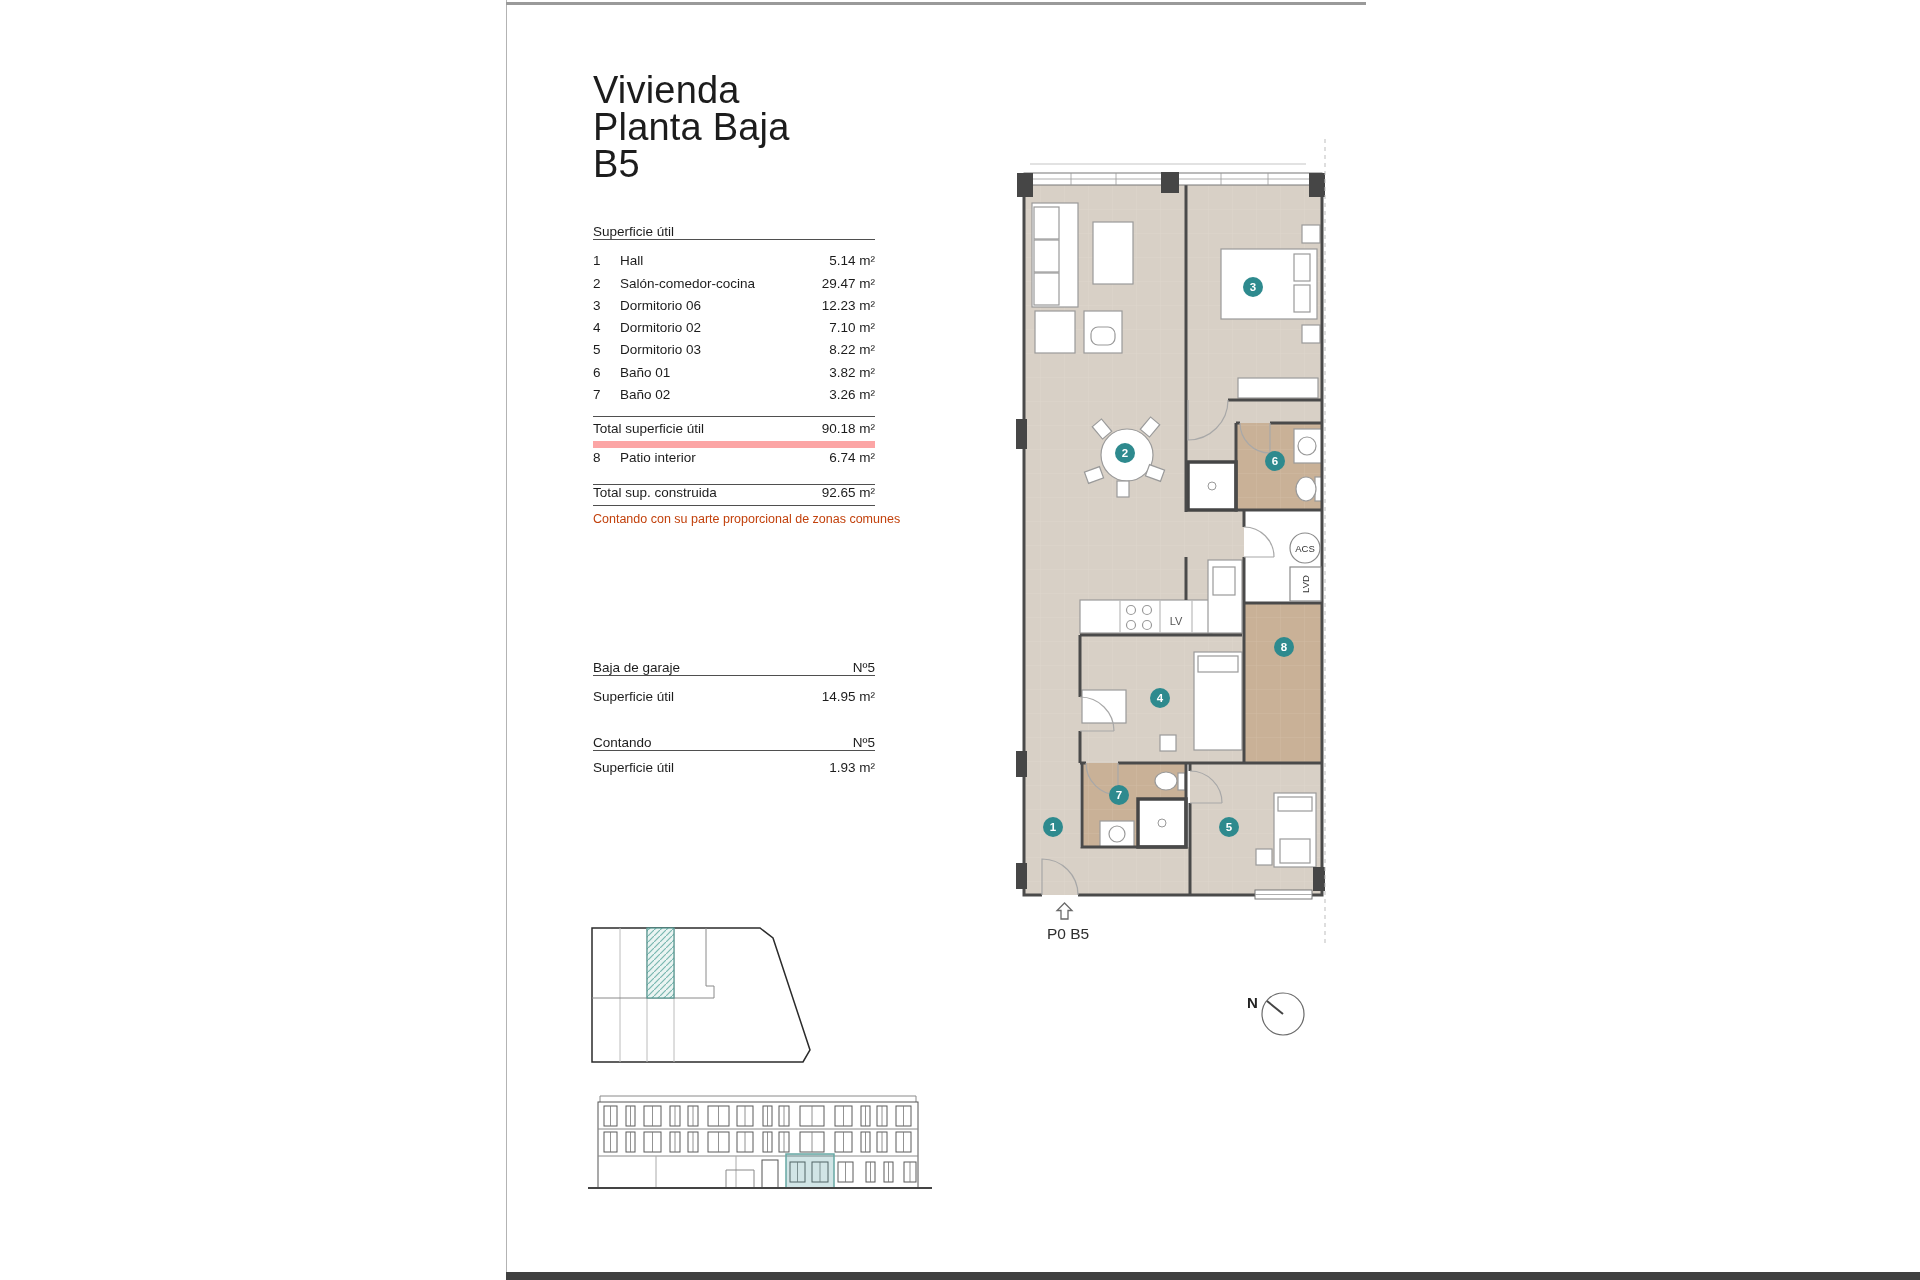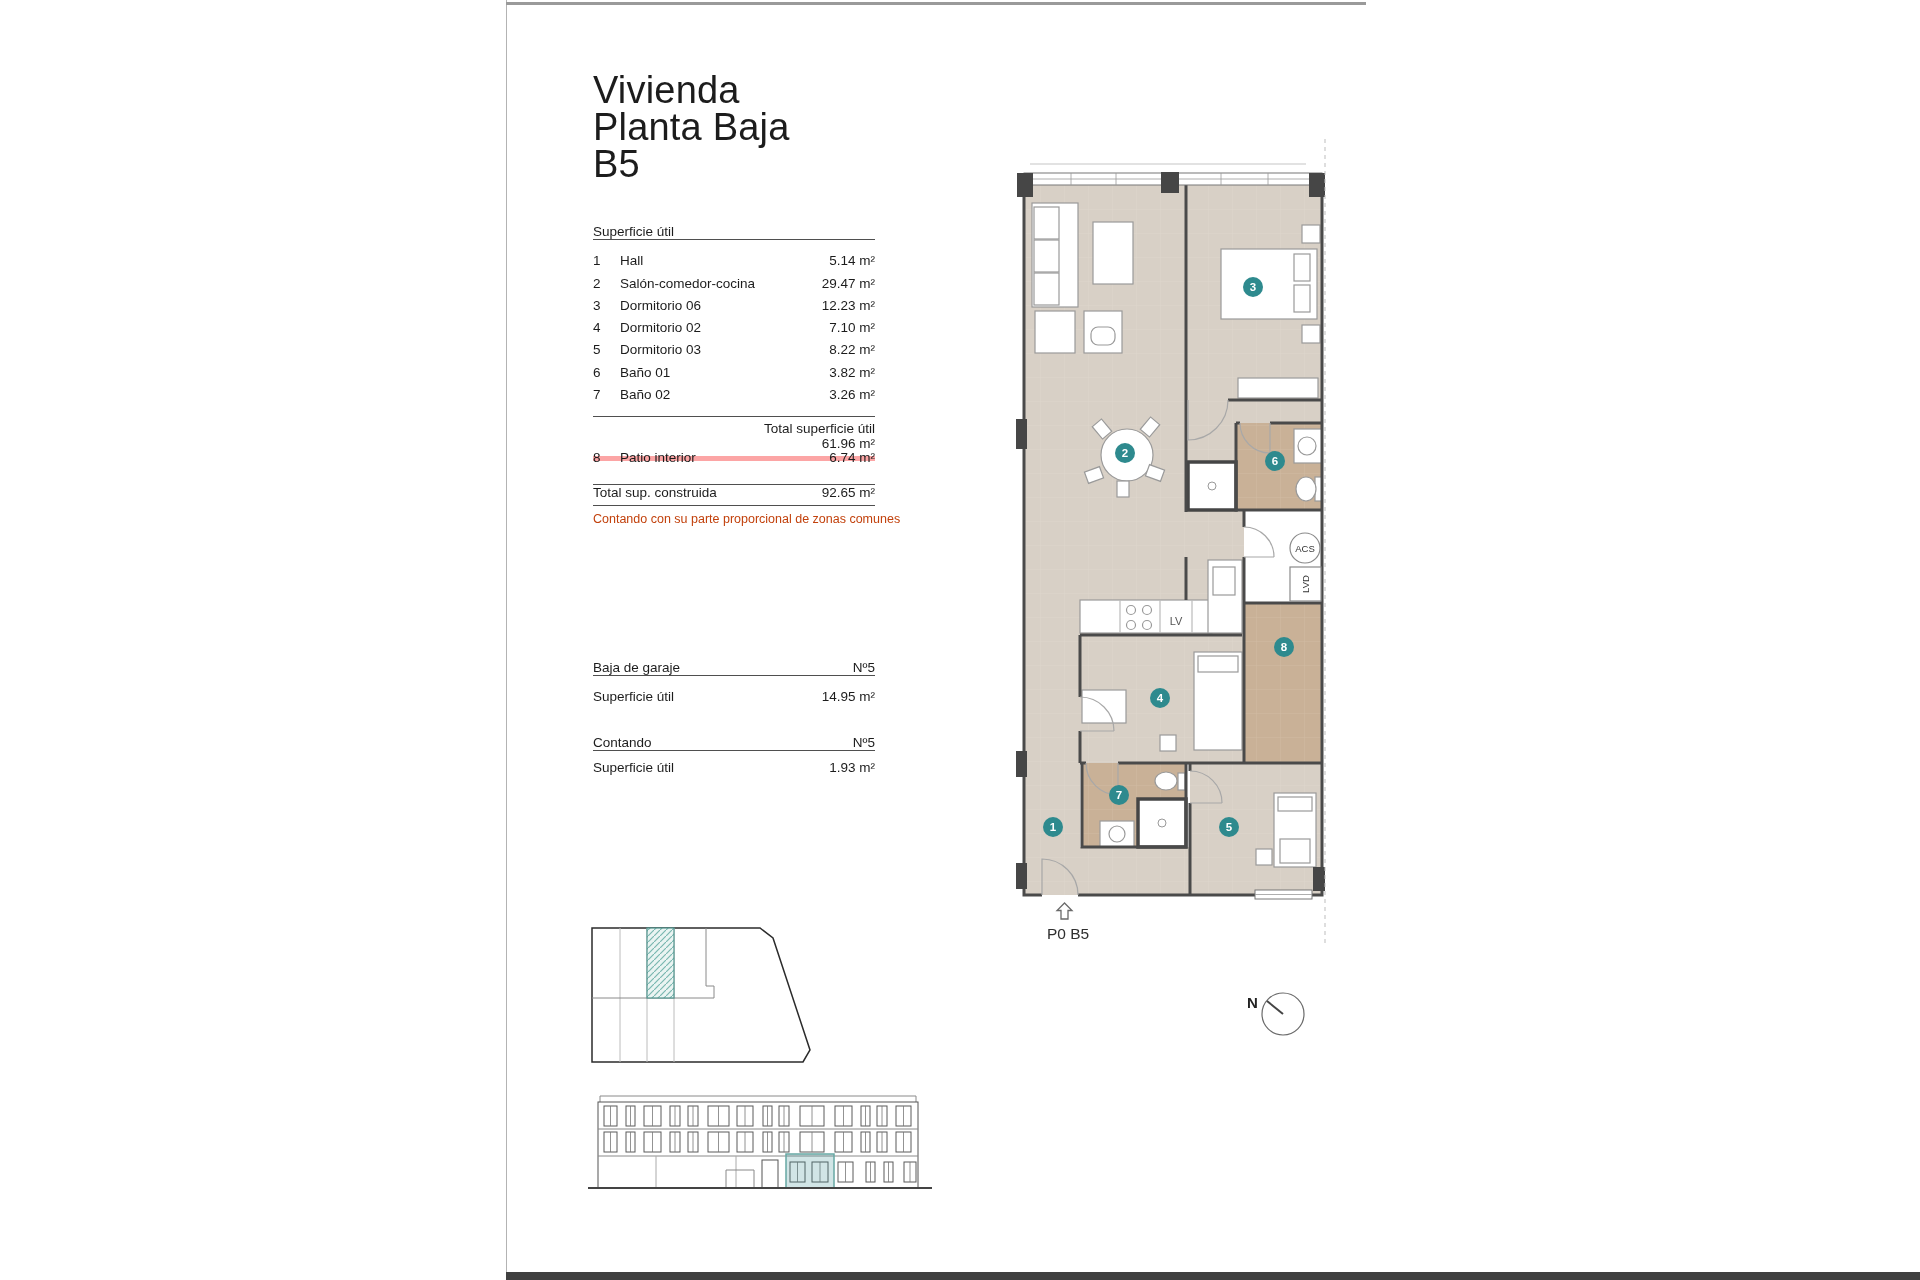--- a/index.html
+++ b/index.html
@@ -17,21 +17,21 @@
   #plan-title{left:593px;top:72px;font-size:38px;line-height:37px;font-weight:500;letter-spacing:.2px;white-space:pre;}
   
   .tblock{left:593px;width:282px;font-size:13.5px;}
   .trow{display:flex;align-items:flex-end;}
   .trow .n{width:27px;}
   .trow .l{flex:1;}
   .trow .v{text-align:right;white-space:nowrap;}
   #sup-header{top:218px;height:21px;border-bottom:1px solid #4f4f4f;}
   #area-rows{top:246px;}
   #area-rows .trow{height:22.3px;}
-  #total-util{top:416px;border-top:1px solid #4f4f4f;border-bottom:5px solid #fca5a5;padding:4px 0 5px 0;flex-direction:column;}
+  #total-util{top:416px;border-top:1px solid #4f4f4f;border-bottom:7px solid #fca5a5;padding:4px 0 5px 0;}
   #patio-row{top:450px;}
   #total-built{top:484px;border-top:1px solid #4f4f4f;border-bottom:1px solid #4f4f4f;padding:0 0 5px 0;}
   #area-note{left:593px;top:512px;width:360px;font-size:12.5px;color:#c2410c;}
   #garage-header{top:654px;height:21px;border-bottom:1px solid #4f4f4f;}
   #garage-area{top:689px;}
   #storage-header{top:729px;height:21px;border-bottom:1px solid #4f4f4f;}
   #storage-area{top:760px;}
   svg{display:block;}
   svg text{font-family:"Liberation Sans",sans-serif;}
 </style>
@@ -83,21 +83,21 @@
   </div>
   <div class="trow">
     <span class="n">7</span>
     <span class="l">Baño 02</span>
     <span class="v">3.26 m²</span>
   </div>
 </div>
 
 <div class="abs tblock trow" id="total-util">
   <span class="l">Total superficie útil</span>
-  <span class="v">61.96 m²</span>
+  <span class="v">90.18 m²</span>
 </div>
 
 <div class="abs tblock trow" id="patio-row">
   <span class="n">8</span>
   <span class="l">Patio interior</span>
   <span class="v">6.74 m²</span>
 </div>
 
 <div class="abs tblock trow" id="total-built">
   <span class="l">Total sup. construida</span>

